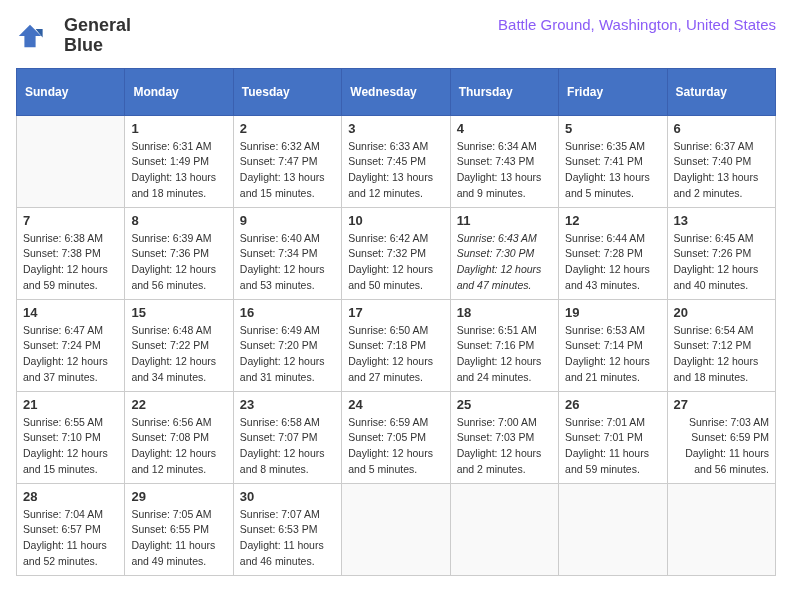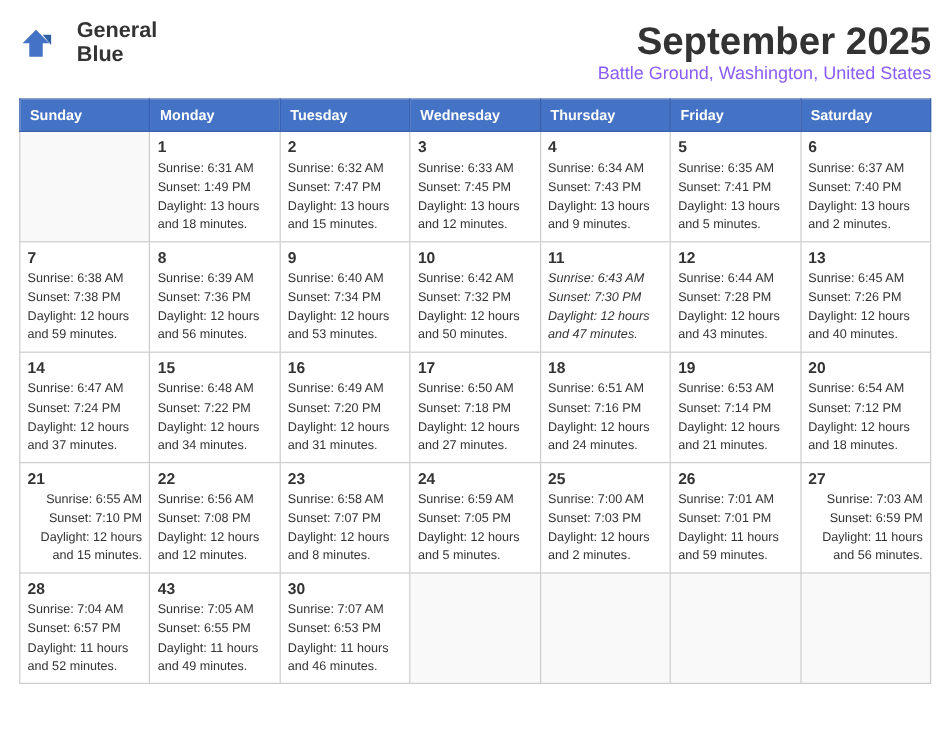--- a/index.html
+++ b/index.html
@@ -49,21 +49,21 @@
     }
     table {
       width: 100%;
       border-collapse: collapse;
       font-size: 11px;
     }
     thead tr th {
       background-color: #4472c4;
       color: #fff;
       text-align: left;
-      padding: 6px 8px;
+      padding: 16px 8px;
       font-size: 12px;
       font-weight: bold;
       border: 1px solid #3a60b0;
     }
     tbody tr td {
       border: 1px solid #ccc;
       vertical-align: top;
       padding: 5px 6px;
       height: 80px;
       width: 107px;
@@ -93,21 +93,20 @@
     <svg class="logo-icon" viewBox="0 0 40 40" xmlns="http://www.w3.org/2000/svg">
       <polygon points="20,4 36,20 28,20 28,36 12,36 12,20 4,20" fill="#4472c4"></polygon>
       <polygon points="28,10 38,10 38,22" fill="#2e5fa3"></polygon>
     </svg>
     <div class="logo-text">
       <span>General</span>
       <span>Blue</span>
     </div>
   </div>
   <div class="title-block">
-    <div class="month-title">September 2025</div>
     <div class="location">Battle Ground, Washington, United States</div>
   </div>
 </div>
 
 <table>
   <thead>
     <tr>
     <th>Sunday</th>
         <th>Monday</th>
         <th>Tuesday</th>
@@ -261,21 +260,21 @@
           <span class="day-number">20</span>
           <div class="day-info" style="white-space: pre-line;">Sunrise: 6:54 AM
 Sunset: 7:12 PM
 Daylight: 12 hours
 and 18 minutes.</div>
         </td>
       </tr>
       <tr>
         <td>
           <span class="day-number">21</span>
-          <div class="day-info" style="white-space: pre-line; text-align: right;">Sunrise: 6:55 AM
+          <div class="day-info" style="white-space: pre-line;">Sunrise: 6:55 AM
 Sunset: 7:10 PM
 Daylight: 12 hours
 and 15 minutes.</div>
         </td>
         <td>
           <span class="day-number">22</span>
           <div class="day-info" style="white-space: pre-line;">Sunrise: 6:56 AM
 Sunset: 7:08 PM
 Daylight: 12 hours
 and 12 minutes.</div>
@@ -318,21 +317,21 @@
       </tr>
       <tr>
         <td>
           <span class="day-number">28</span>
           <div class="day-info" style="white-space: pre-line;">Sunrise: 7:04 AM
 Sunset: 6:57 PM
 Daylight: 11 hours
 and 52 minutes.</div>
         </td>
         <td>
-          <span class="day-number">43</span>
+          <span class="day-number">29</span>
           <div class="day-info" style="white-space: pre-line;">Sunrise: 7:05 AM
 Sunset: 6:55 PM
 Daylight: 11 hours
 and 49 minutes.</div>
         </td>
         <td>
           <span class="day-number">30</span>
           <div class="day-info" style="white-space: pre-line;">Sunrise: 7:07 AM
 Sunset: 6:53 PM
 Daylight: 11 hours

